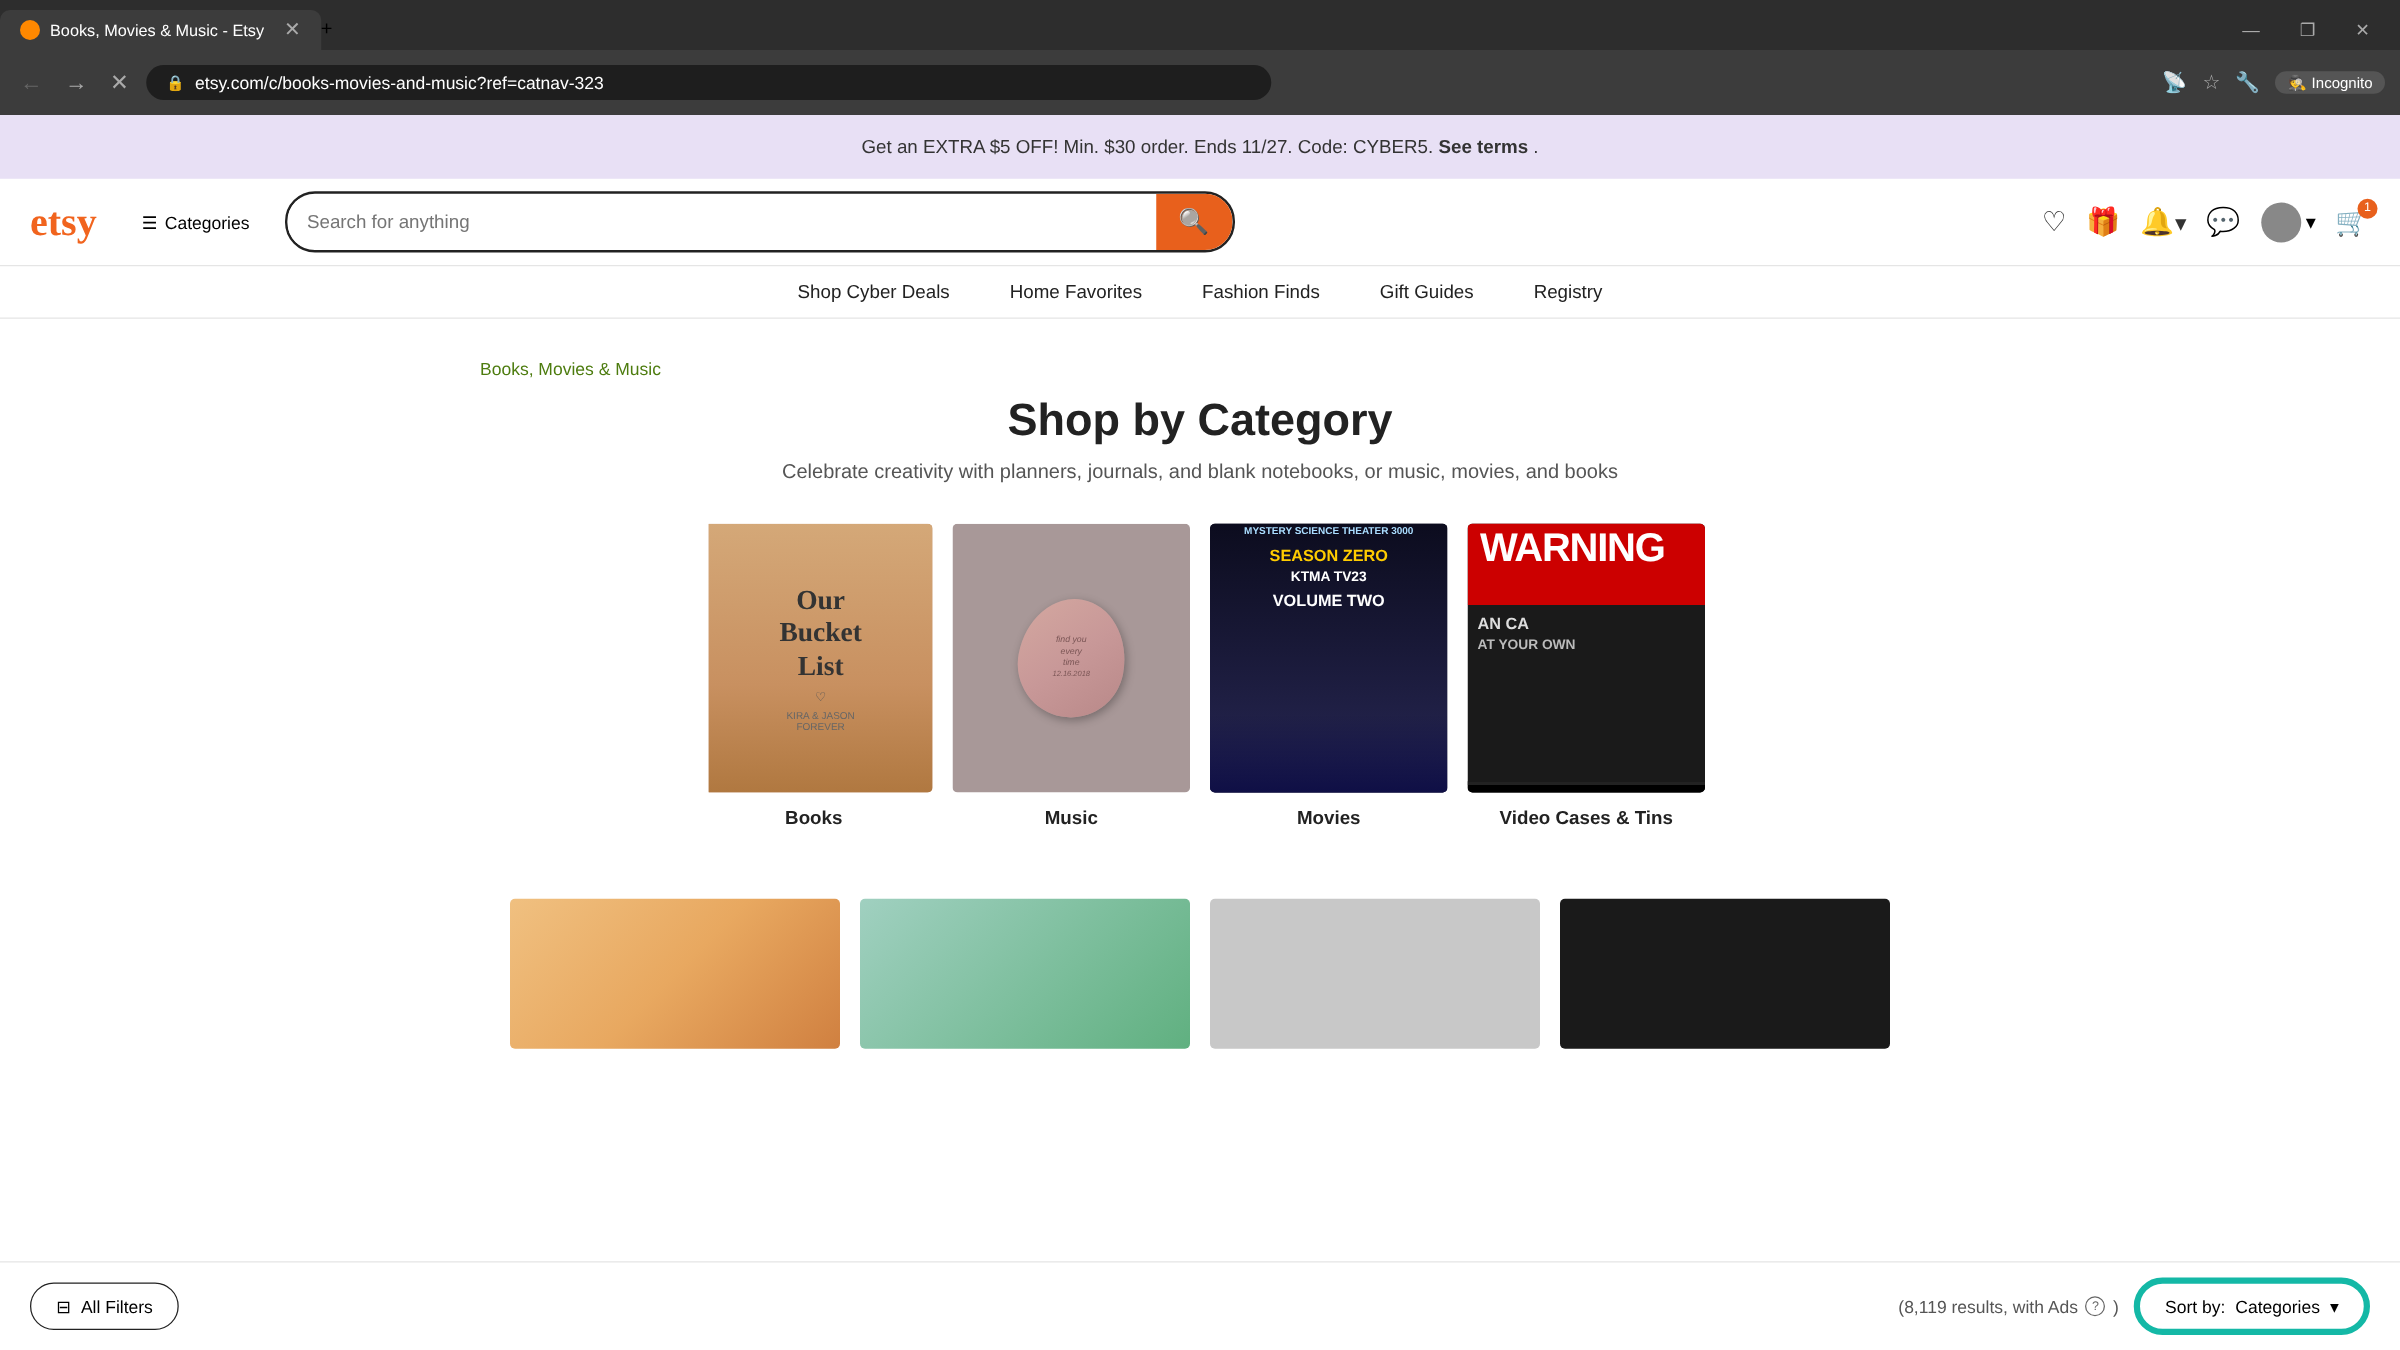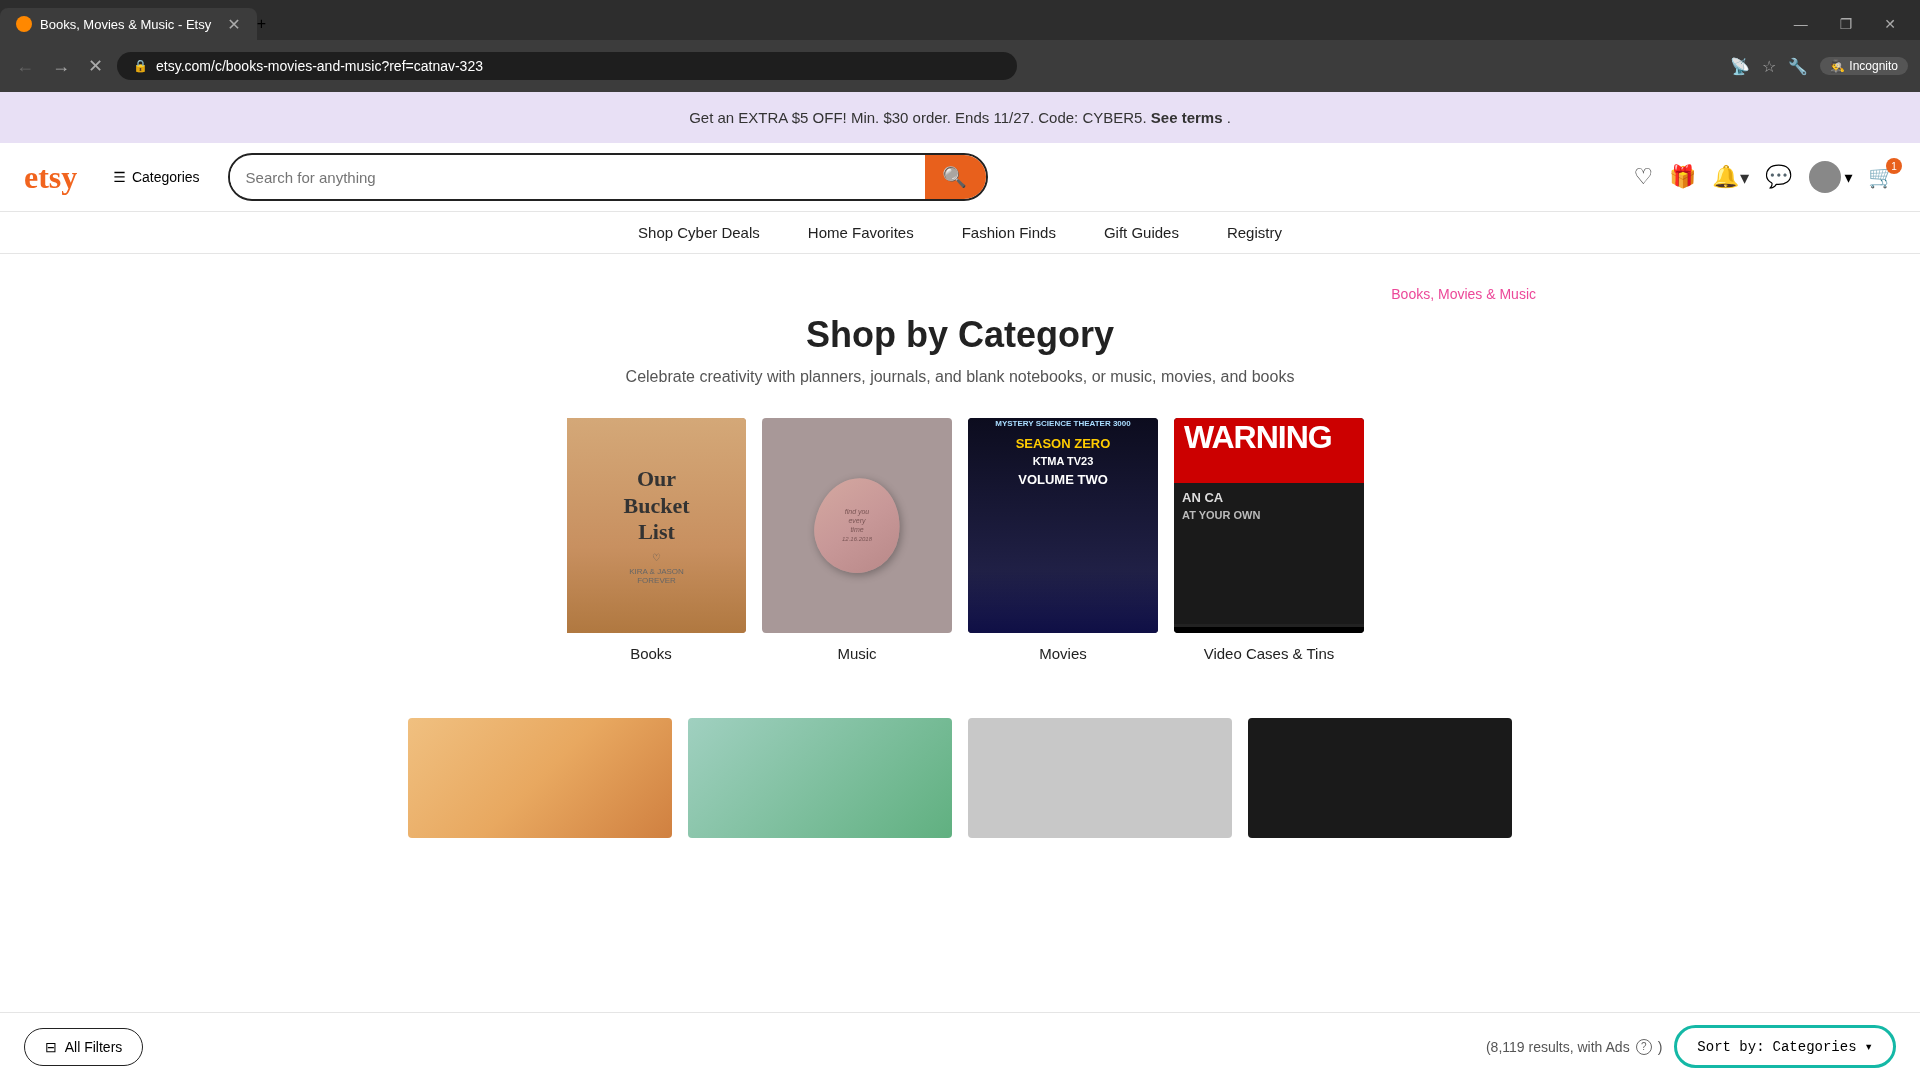--- a/index.html
+++ b/index.html
@@ -38,35 +38,35 @@
     .header-icon { color: #333; font-size: 22px; cursor: pointer; position: relative; }
     .cart-badge { position: absolute; top: -6px; right: -6px; background: #e8601c; color: white; border-radius: 50%; width: 16px; height: 16px; font-size: 10px; display: flex; align-items: center; justify-content: center; }
     .avatar { width: 32px; height: 32px; border-radius: 50%; background: #888; }
 
     
     .main-nav { display: flex; justify-content: center; gap: 48px; padding: 12px; border-bottom: 1px solid #e5e5e5; }
     .main-nav a { text-decoration: none; color: #222; font-size: 15px; font-weight: 500; cursor: pointer; }
 
     
     .page-content { max-width: 1200px; margin: 0 auto; padding: 32px 24px; }
-    .breadcrumb { text-align: right; color: #ec4899; font-size: 14px; margin-bottom: 12px; }
+    .breadcrumb { text-align: left; color: #4d7c0f; font-size: 14px; margin-bottom: 12px; }
     .page-title { text-align: center; font-size: 36px; font-weight: 600; color: #222; margin-bottom: 12px; }
     .page-subtitle { text-align: center; color: #555; font-size: 16px; margin-bottom: 32px; }
 
     
     .category-grid { display: flex; gap: 16px; justify-content: center; margin-bottom: 40px; }
     .category-card { display: flex; flex-direction: column; align-items: center; gap: 12px; cursor: pointer; width: 190px; }
     .category-img { width: 190px; height: 215px; border-radius: 4px; overflow: hidden; display: flex; align-items: center; justify-content: center; }
-    .category-label { font-size: 15px; font-weight: 400; color: #222; }
+    .category-label { font-size: 15px; font-weight: 700; color: #222; }
 
     
     .filters-bar { display: flex; align-items: center; padding: 12px 24px; border-top: 1px solid #e5e5e5; position: fixed; bottom: 0; left: 0; right: 0; background: #fff; z-index: 100; }
     .filter-btn { border: 1px solid #222; border-radius: 24px; padding: 10px 20px; font-size: 14px; font-weight: 500; cursor: pointer; display: flex; align-items: center; gap: 8px; background: #fff; }
     .results-info { margin-left: auto; color: #555; font-size: 14px; display: flex; align-items: center; gap: 6px; }
-    .sort-btn { border: 3px solid #14b8a6; border-radius: 24px; padding: 10px 20px; font-size: 14px; font-weight: 500; cursor: pointer; display: flex; align-items: center; gap: 8px; background: #fff; margin-left: 12px; font-family: Liberation Mono, monospace; }
+    .sort-btn { border: 5px solid #14b8a6; border-radius: 24px; padding: 10px 20px; font-size: 14px; font-weight: 500; cursor: pointer; display: flex; align-items: center; gap: 8px; background: #fff; margin-left: 12px; }
 
     
     .product-row { display: flex; gap: 16px; padding: 16px 24px; }
     .product-thumb { flex: 1; height: 120px; border-radius: 4px; overflow: hidden; }
     .product-thumb-1 { background: linear-gradient(135deg, #f0c080, #e8a860, #d08040); }
     .product-thumb-2 { background: linear-gradient(135deg, #a0d0c0, #80c0a0, #60b080); }
     .product-thumb-3 { background: #c8c8c8; }
     .product-thumb-4 { background: #1a1a1a; }
 
     .info-circle { width: 16px; height: 16px; border-radius: 50%; border: 1px solid #666; display: inline-flex; align-items: center; justify-content: center; font-size: 10px; color: #666; cursor: pointer; }

